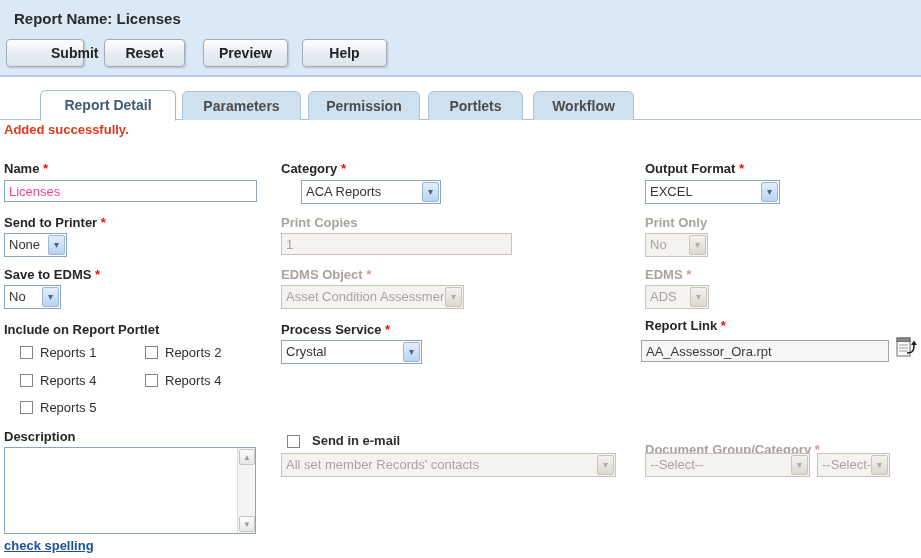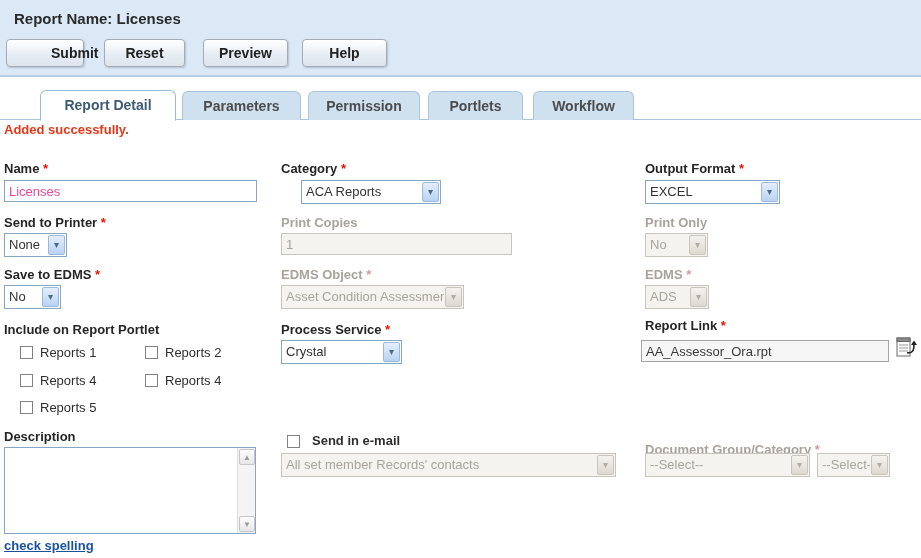--- a/index.html
+++ b/index.html
@@ -144,21 +144,21 @@
   <span class="cb" style="left:145px;top:346px;"></span>
   <span class="cb-lbl" style="left:165px;top:345px;">Reports 2</span>
   <span class="cb" style="left:20px;top:374px;"></span>
   <span class="cb-lbl" style="left:40px;top:373px;">Reports 4</span>
   <span class="cb" style="left:145px;top:374px;"></span>
   <span class="cb-lbl" style="left:165px;top:373px;">Reports 4</span>
   <span class="cb" style="left:20px;top:401px;"></span>
   <span class="cb-lbl" style="left:40px;top:400px;">Reports 5</span>
 
   <div class="lbl" style="left:281px;top:322px;"><span>Process Service</span> <span class="req">*</span></div>
-  <div class="sel" style="left:281px;top:340px;width:121px;">
+  <div class="sel" style="left:281px;top:340px;width:141px;">
     <span class="sel-val">Crystal</span>
     <span class="sel-arrow">▾</span>
   </div>
 
   <div class="lbl" style="left:645px;top:318px;"><span>Report Link</span> <span class="req">*</span></div>
   <input class="inp gray" style="left: 641px; top: 340px; width: 248px;" readonly="" value="AA_Assessor_Ora.rpt">
   <svg class="pick-icon" viewBox="0 0 22 24">
     <rect x="2" y="3" width="13" height="18" fill="#ffffff" stroke="#6b6b6b"></rect>
     <rect x="2" y="3" width="13" height="3.5" fill="#8a8a8a" stroke="#6b6b6b"></rect>
     <line x1="4" y1="10" x2="13" y2="10" stroke="#9a9a9a"></line>

